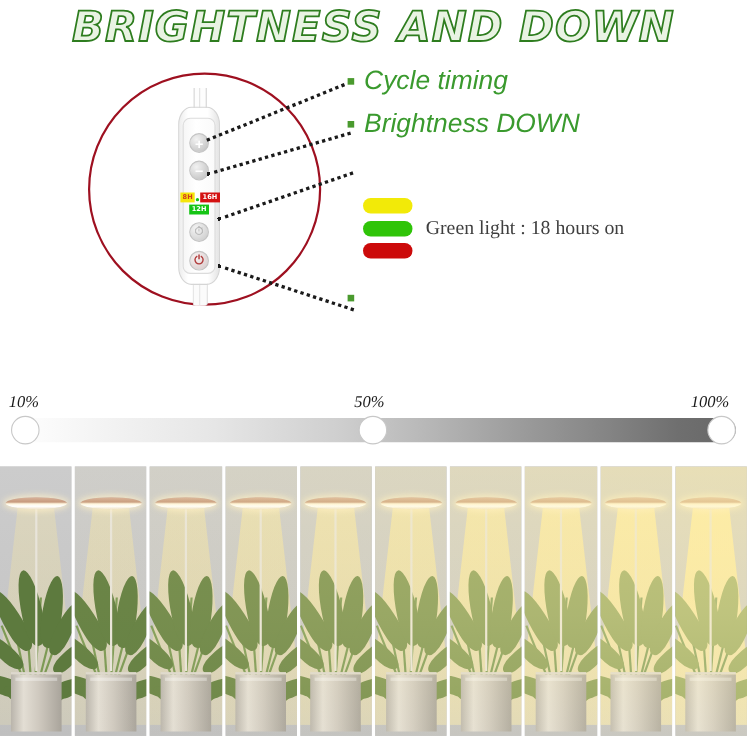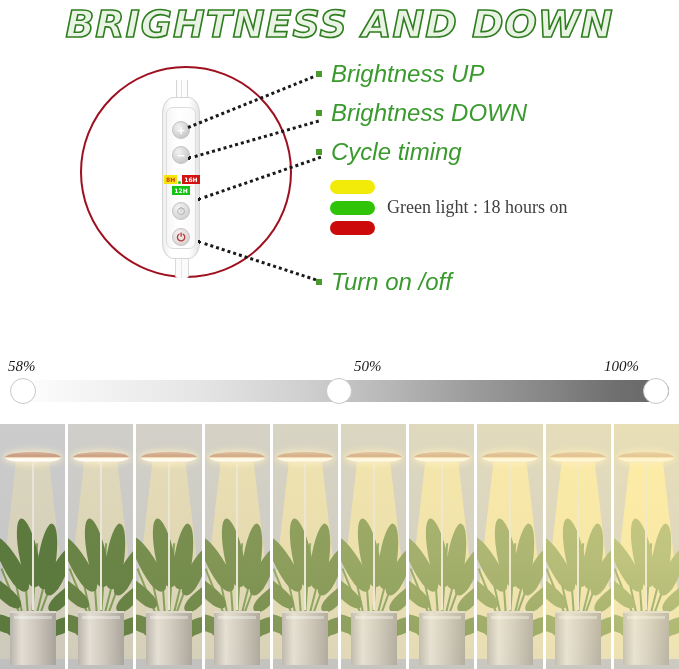--- a/index.html
+++ b/index.html
@@ -132,22 +132,22 @@
     background:#ffffff;border:1px solid #c8c8c8;box-sizing:border-box;
   }
   .h10{left:0px;}
   .h50{left:316px;}
   .h100{left:633px;}
   .pct{
     position:absolute;font-family:"Liberation Serif", serif;font-style:italic;
     font-size:15px;color:#1a1a1a;white-space:nowrap;
   }
   .pct10{left:8px;top:358px;}
-  .pct50{left:322px;top:358px;margin-left:32px;}
-  .pct100{left:604px;top:358px;text-align:center;}
+  .pct50{left:322px;top:358px;}
+  .pct100{left:628px;top:358px;text-align:center;}
 
   
   .strip{position:absolute;left:0;top:424px;width:679px;height:245px;display:flex;gap:3px;}
   .panelimg{
     position:relative;flex:1 1 0;height:245px;overflow:hidden;
     background:#c9c9c9;
   }
   .wall{position:absolute;inset:0;background:linear-gradient(180deg,#cccccc 0%,#c6c6c6 62%,#bfbfbf 100%);}
   .glow{
     position:absolute;left:50%;top:30px;transform:translateX(-50%);
@@ -224,51 +224,46 @@
   </div>
 
   <div class="leader" style="left:188px;top:126px;width:135px;transform:rotate(-22deg);"></div>
   <div class="leader" style="left:188px;top:157px;width:136px;transform:rotate(-16deg);"></div>
   <div class="leader" style="left:198px;top:198px;width:130px;transform:rotate(-19deg);"></div>
   <div class="leader" style="left:198px;top:240px;width:130px;transform:rotate(18deg);"></div>
 
   <div class="callouts">
     <div class="callout">
       <span class="sq"></span>
-      <span>Brightness UP</span>
+      <span>Cycle timing</span>
     </div>
     <div class="callout">
       <span class="sq"></span>
       <span>Brightness DOWN</span>
     </div>
-    <div class="callout">
-      <span class="sq"></span>
-      <span>Cycle timing</span>
-    </div>
   </div>
 
   <div class="legend">
     <div class="legend-row">
       <span class="pill pill-yellow"></span>
     </div>
     <div class="legend-row">
       <span class="pill pill-green"></span>
       <span class="legend-text">Green light : 18 hours on</span>
     </div>
     <div class="legend-row">
       <span class="pill pill-red"></span>
     </div>
   </div>
 
   <div class="turnoff">
     <span class="sq"></span>
-    <span>Turn on /off</span>
   </div>
 
-  <div class="pct pct10">58%</div>
+  <div class="pct pct10">10%</div>
   <div class="pct pct50">50%</div>
   <div class="pct pct100">100%</div>
 
   <div class="slider">
     <div class="track"></div>
     <div class="handle h10"></div>
     <div class="handle h50"></div>
     <div class="handle h100"></div>
   </div>
 

